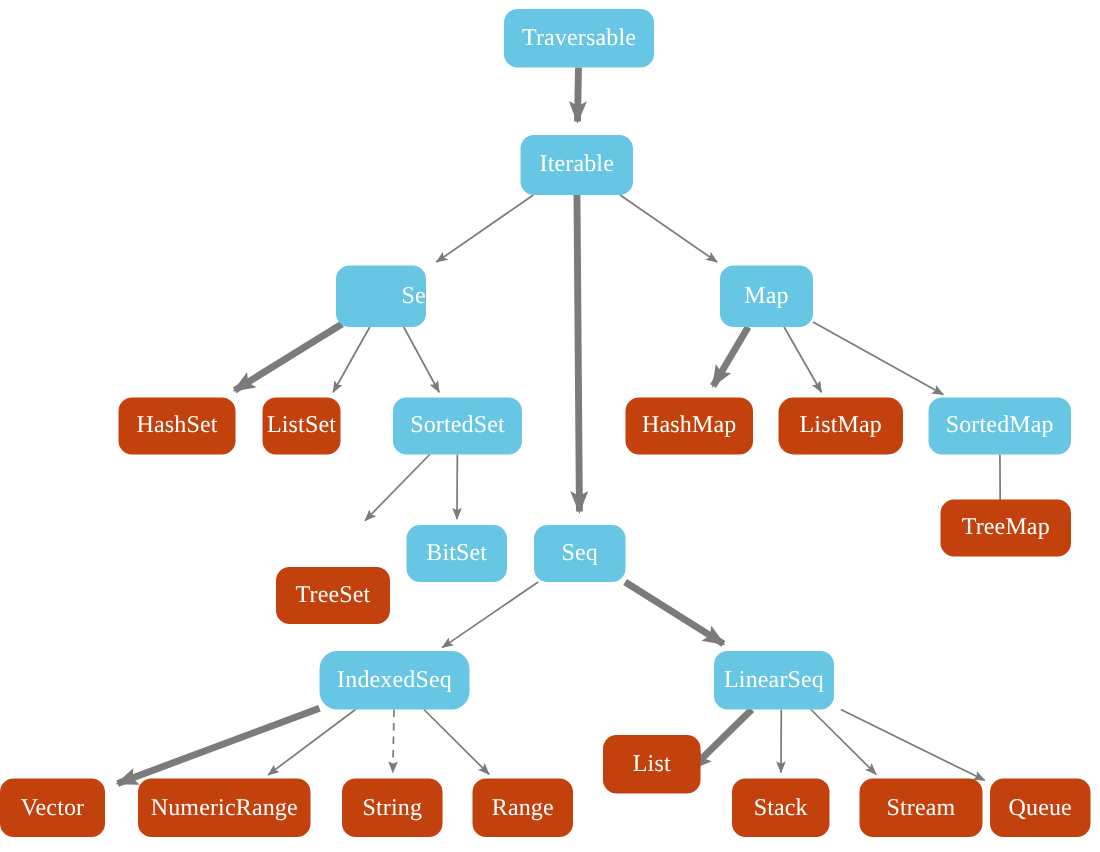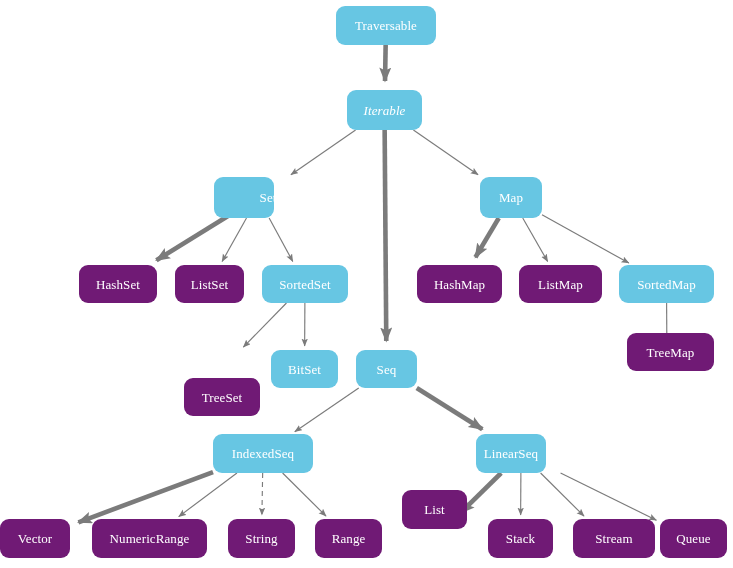--- a/index.html
+++ b/index.html
@@ -30,31 +30,31 @@
     pointer-events: none;
   }
   .node {
     position: absolute;
     box-sizing: border-box;
     border-radius: 9px;
     display: flex;
     align-items: center;
     justify-content: center;
     color: #ffffff;
-    font-size: 13px;
+    font-size: 16px;
     line-height: 1;
     white-space: nowrap;
     letter-spacing: 0.1px;
     text-rendering: optimizeLegibility;
   }
   .node.trait {
     background: #67c6e3;
   }
   .node.clazz {
-    background: #701a75;
+    background: #c2410c;
   }
 </style>
 </head>
 <body>
 
 <div id="diagram">
   <svg id="edge-layer" viewBox="0 0 733 568" width="733" height="568" xmlns="http://www.w3.org/2000/svg">
     <defs>
       <marker id="arrow-thin" markerWidth="9" markerHeight="9" refX="7.4" refY="3.2" orient="auto" markerUnits="userSpaceOnUse">
         <path d="M0,0 L8,3.2 L0,6.4 L1.6,3.2 Z" fill="#7b7b7b"></path>
@@ -86,63 +86,63 @@
         <line x1="501.16" y1="473.00" x2="460.76" y2="512.69" stroke="#7b7b7b" stroke-width="4.6" marker-end="url(#arrow-thick)"></line>
         <line x1="520.89" y1="473.00" x2="520.64" y2="515.00" stroke="#7b7b7b" stroke-width="1.15" marker-end="url(#arrow-thin)"></line>
         <line x1="540.61" y1="473.00" x2="584.05" y2="516.18" stroke="#7b7b7b" stroke-width="1.15" marker-end="url(#arrow-thin)"></line>
         <line x1="560.57" y1="473.00" x2="656.41" y2="520.22" stroke="#7b7b7b" stroke-width="1.15" marker-end="url(#arrow-thin)"></line>
       </g>
   </svg>
   <div id="nodes">
       <div class="node trait" style="left: 336px; top: 6px; width: 100px; height: 39px;">
         <span>Traversable</span>
       </div>
-      <div class="node trait" style="left: 347px; top: 90px; width: 75px; height: 40px; font-style: italic;">
+      <div class="node trait" style="left: 347px; top: 90px; width: 75px; height: 40px;">
         <span>Iterable</span>
       </div>
-      <div class="node trait" style="left: 214px; top: 177px; width: 60px; height: 41px; padding-left: 48px;">
+      <div class="node trait" style="left: 224px; top: 177px; width: 60px; height: 41px; padding-left: 48px;">
         <span>Set</span>
       </div>
       <div class="node trait" style="left: 480px; top: 177px; width: 62px; height: 41px;">
         <span>Map</span>
       </div>
       <div class="node clazz" style="left: 79px; top: 265px; width: 78px; height: 38px;">
         <span>HashSet</span>
       </div>
-      <div class="node clazz" style="left: 175px; top: 265px; width: 69px; height: 38px;">
+      <div class="node clazz" style="left: 175px; top: 265px; width: 52px; height: 38px;">
         <span>ListSet</span>
       </div>
       <div class="node trait" style="left: 262px; top: 265px; width: 86px; height: 38px;">
         <span>SortedSet</span>
       </div>
       <div class="node clazz" style="left: 417px; top: 265px; width: 85px; height: 38px;">
         <span>HashMap</span>
       </div>
-      <div class="node clazz" style="left: 519px; top: 265px; width: 83px; height: 38px;">
+      <div class="node clazz" style="left: 519px; top: 265px; width: 83px; height: 38px; border-radius: 10px;">
         <span>ListMap</span>
       </div>
       <div class="node trait" style="left: 619px; top: 265px; width: 95px; height: 38px;">
         <span>SortedMap</span>
       </div>
       <div class="node clazz" style="left: 184px; top: 350px; width: 76px; height: 38px; margin-top: 28px;">
         <span>TreeSet</span>
       </div>
       <div class="node trait" style="left: 271px; top: 350px; width: 67px; height: 38px;">
         <span>BitSet</span>
       </div>
       <div class="node trait" style="left: 356px; top: 350px; width: 61px; height: 38px;">
         <span>Seq</span>
       </div>
       <div class="node clazz" style="left: 627px; top: 333px; width: 87px; height: 38px; text-align: right;">
         <span>TreeMap</span>
       </div>
-      <div class="node trait" style="left: 213px; top: 434px; width: 100px; height: 39px;">
+      <div class="node trait" style="left: 213px; top: 434px; width: 100px; height: 39px; border-radius: 12px;">
         <span>IndexedSeq</span>
       </div>
-      <div class="node trait" style="left: 476px; top: 434px; width: 70px; height: 39px;">
+      <div class="node trait" style="left: 476px; top: 434px; width: 80px; height: 39px;">
         <span>LinearSeq</span>
       </div>
       <div class="node clazz" style="left: 0px; top: 519px; width: 70px; height: 39px;">
         <span>Vector</span>
       </div>
       <div class="node clazz" style="left: 92px; top: 519px; width: 115px; height: 39px;">
         <span>NumericRange</span>
       </div>
       <div class="node clazz" style="left: 228px; top: 519px; width: 67px; height: 39px;">
         <span>String</span>

